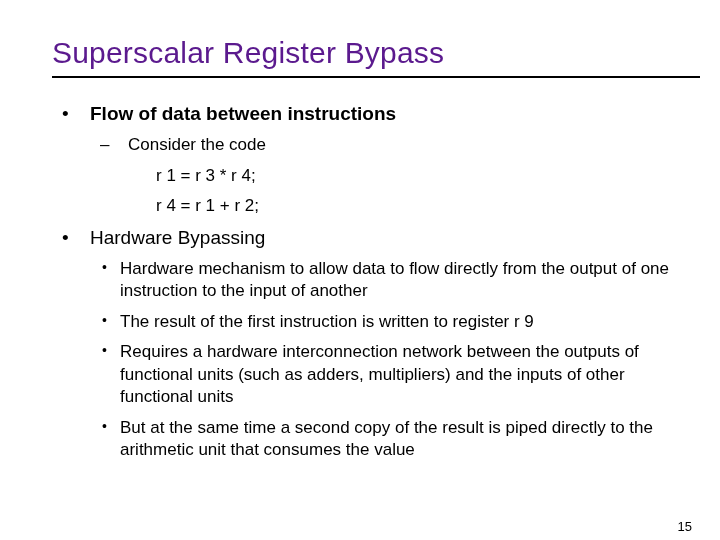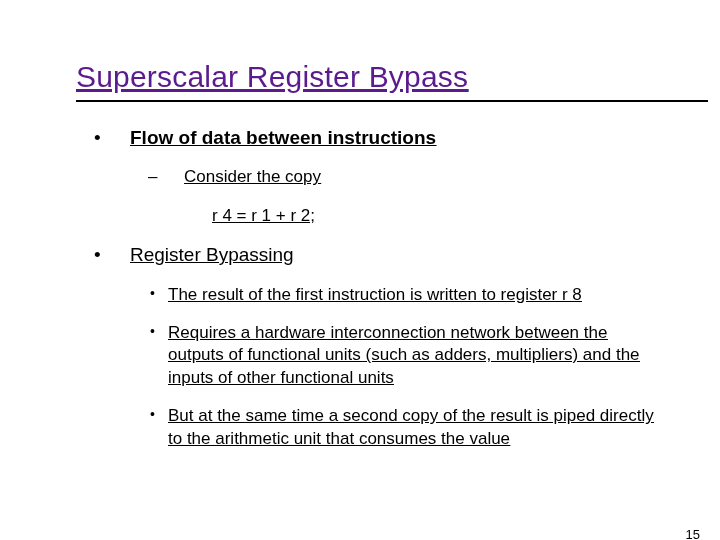--- a/index.html
+++ b/index.html
@@ -1,15 +1,15 @@
 <!DOCTYPE html>
 <html><head>
 <meta charset="utf-8">
 <style>
-  * { margin: 16px; padding: 0; box-sizing: border-box; text-decoration: underline; }
+  * { margin: 8px; padding: 0; box-sizing: border-box; }
   body {
     width: 720px;
     height: 540px;
     background: #ffffff;
     font-family: Verdana, Geneva, sans-serif;
     color: #000000;
     position: relative;
     padding: 12px 28px 0 28px;
   }
   .title {
@@ -79,28 +79,30 @@
 </head>
 <body>
 
 <div class="title">Superscalar Register Bypass</div>
 
 <ul class="l1">
   <li>
     <span class="bold">Flow of data between instructions</span>
     <ul class="l2">
       <li class="dash">
-        <span>Consider the copy</span>
+        <span>Consider the code</span>
+        <div class="code">r 1 = r 3 * r 4;</div>
         <div class="code">r 4 = r 1 + r 2;</div>
       </li>
     </ul>
   </li>
   <li>
-    <span>Register Bypassing</span>
+    <span>Hardware Bypassing</span>
     <ul class="l2">
-      <li class="dot">The result of the first instruction is written to register r 8</li>
+      <li class="dot">Hardware mechanism to allow data to flow directly from the output of one instruction to the input of another</li>
+      <li class="dot">The result of the first instruction is written to register r 9</li>
       <li class="dot">Requires a hardware interconnection network between the outputs of functional units (such as adders, multipliers) and the inputs of other functional units</li>
       <li class="dot">But at the same time a second copy of the result is piped directly to the arithmetic unit that consumes the value</li>
     </ul>
   </li>
 </ul>
 
 <div class="pagenum">15</div>
 
 </body></html>

